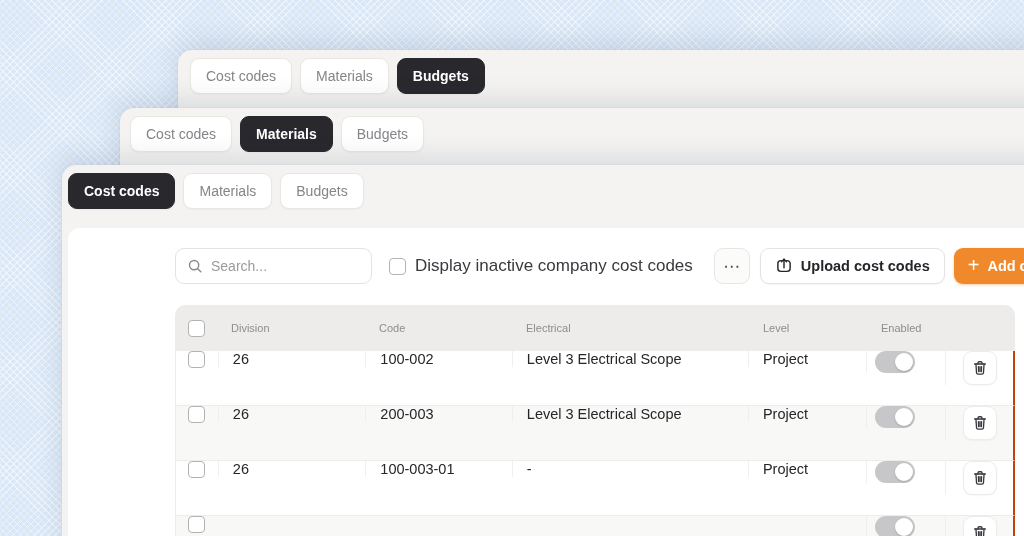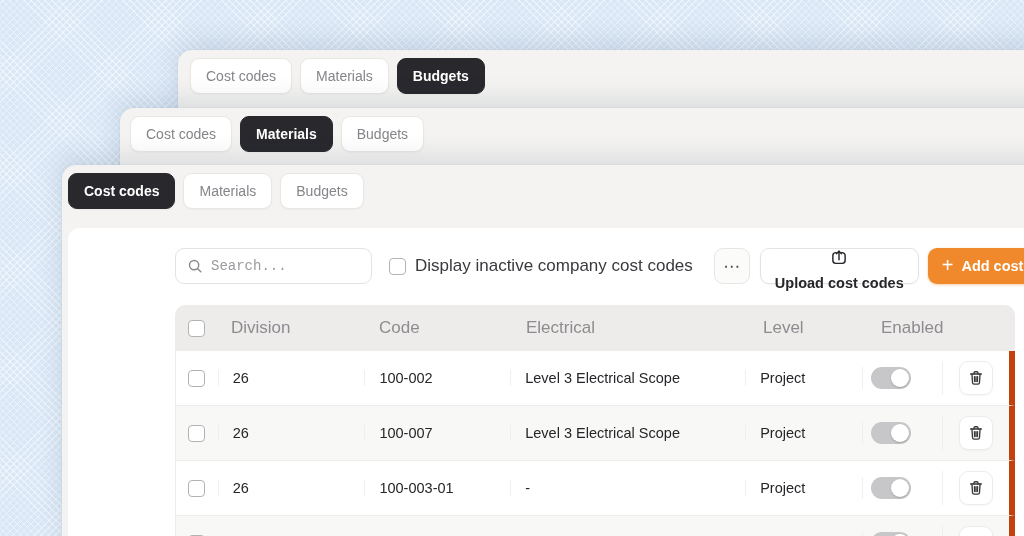--- a/index.html
+++ b/index.html
@@ -44,21 +44,21 @@
   }
 
   
   .toolbar { position: absolute; left: 107px; top: 20px; display: flex; align-items: center; height: 36px; }
   .search {
     width: 197px; height: 36px; border: 1px solid #e3e3e1; border-radius: 9px;
     display: flex; align-items: center; padding-left: 11px; gap: 8px; background: #fff;
   }
   .search input {
     border: none; outline: none; width: 150px; font-size: 14px;
-    font-family: Liberation Mono, monospace; color: #3a3a3e; background: transparent;
+    font-family: Liberation Sans, sans-serif; color: #3a3a3e; background: transparent;
   }
   .search input::placeholder { color: #9b9b9f; }
 
   .checkbox {
     display: inline-block; width: 17px; height: 17px; background: #fff;
     border: 1.5px solid #b3b3b6; border-radius: 4px; flex: none; cursor: pointer;
   }
   .chk-box { margin-left: 17px; }
   .chk-label { margin-left: 9px; font-size: 17px; color: #3a3a3e; white-space: nowrap; cursor: pointer; }
 
@@ -66,42 +66,42 @@
     margin-left: 21px; width: 36px; height: 36px; border-radius: 9px;
     border: 1px solid #e6e6e4; background: #fbfbf9; color: #4a4a4f;
     display: flex; align-items: center; justify-content: center;
     font-size: 17px; font-family: inherit; cursor: pointer; line-height: 1;
   }
 
   .upload-btn {
     margin-left: 10px; height: 36px; padding: 0 14px; border-radius: 9px;
     border: 1px solid #e3e3e1; background: #fff; display: flex; align-items: center; gap: 8px;
     font-size: 14.5px; font-weight: bold; color: #26262a; font-family: inherit;
-    box-shadow: 0 1px 2px rgba(0,0,0,.04); cursor: pointer; white-space: nowrap; flex-direction: column;
+    box-shadow: 0 1px 2px rgba(0,0,0,.04); cursor: pointer; white-space: nowrap;
   }
 
   .add-btn {
     margin-left: 9px; height: 36px; padding: 0 14px; border-radius: 9px; border: none;
     background: #f0892b; color: #fff; display: flex; align-items: center; gap: 8px;
     font-size: 14.5px; font-weight: bold; font-family: inherit; cursor: pointer; white-space: nowrap;
     box-shadow: 0 1px 3px rgba(240,137,43,.4);
   }
   .add-btn .plus { font-size: 20px; font-weight: normal; line-height: 1; margin-top: -2px; }
 
   
   .table { position: absolute; left: 107px; top: 77px; width: 840px; }
   .thead {
     display: flex; align-items: center; height: 46px;
     background: #edecea; border-radius: 10px 10px 0 0;
   }
-  .th { font-size: 17px; color: #8d8d91; padding-left: 14px; white-space: nowrap; }
+  .th { font-size: 11px; color: #8d8d91; padding-left: 14px; white-space: nowrap; }
 
   .tr {
-    display: flex; align-items: center; height: 55px; background: #fff;
-    border-bottom: 1px solid #ececeb; border-left: 1px solid #ececeb; border-right: 6px solid #c2410c;
+    display: flex; align-items: flex-start; height: 55px; background: #fff;
+    border-bottom: 1px solid #ececeb; border-left: 1px solid #ececeb; border-right: 2px solid #c2410c;
   }
   .tr.alt { background: #f8f8f6; }
   .td {
     display: flex; align-items: center; padding-left: 14px;
     font-size: 14.5px; color: #26262a; border-left: 1px solid #efefee; white-space: nowrap;
   }
   .td:first-child { border-left: none; }
 
   .col-select  { width: 42px;  display: flex; align-items: center; justify-content: center; padding: 0; }
   .col-division{ width: 148px; }
@@ -226,21 +226,21 @@
               </svg>
             </button>
           </div>
         </div>
 
         <div class="tr alt">
           <div class="td col-select">
               <span class="checkbox"></span>
             </div>
           <div class="td col-division">26</div>
-          <div class="td col-code">100-007</div>
+          <div class="td col-code">200-003</div>
           <div class="td col-desc">Level 3 Electrical Scope</div>
           <div class="td col-level">Project</div>
           <div class="td col-enabled">
               <span class="toggle"></span>
             </div>
           <div class="td col-actions">
             <button class="icon-btn">
               <svg width="18" height="18" viewBox="0 0 20 20" fill="none" stroke="#3a3a3e" stroke-width="1.5" stroke-linecap="round" stroke-linejoin="round">
                 <path d="M4 5.6 H16"></path>
                 <path d="M7.8 5.6 V4.3 c0-.7.5-1.2 1.2-1.2 h2 c.7 0 1.2.5 1.2 1.2 v1.3"></path>

